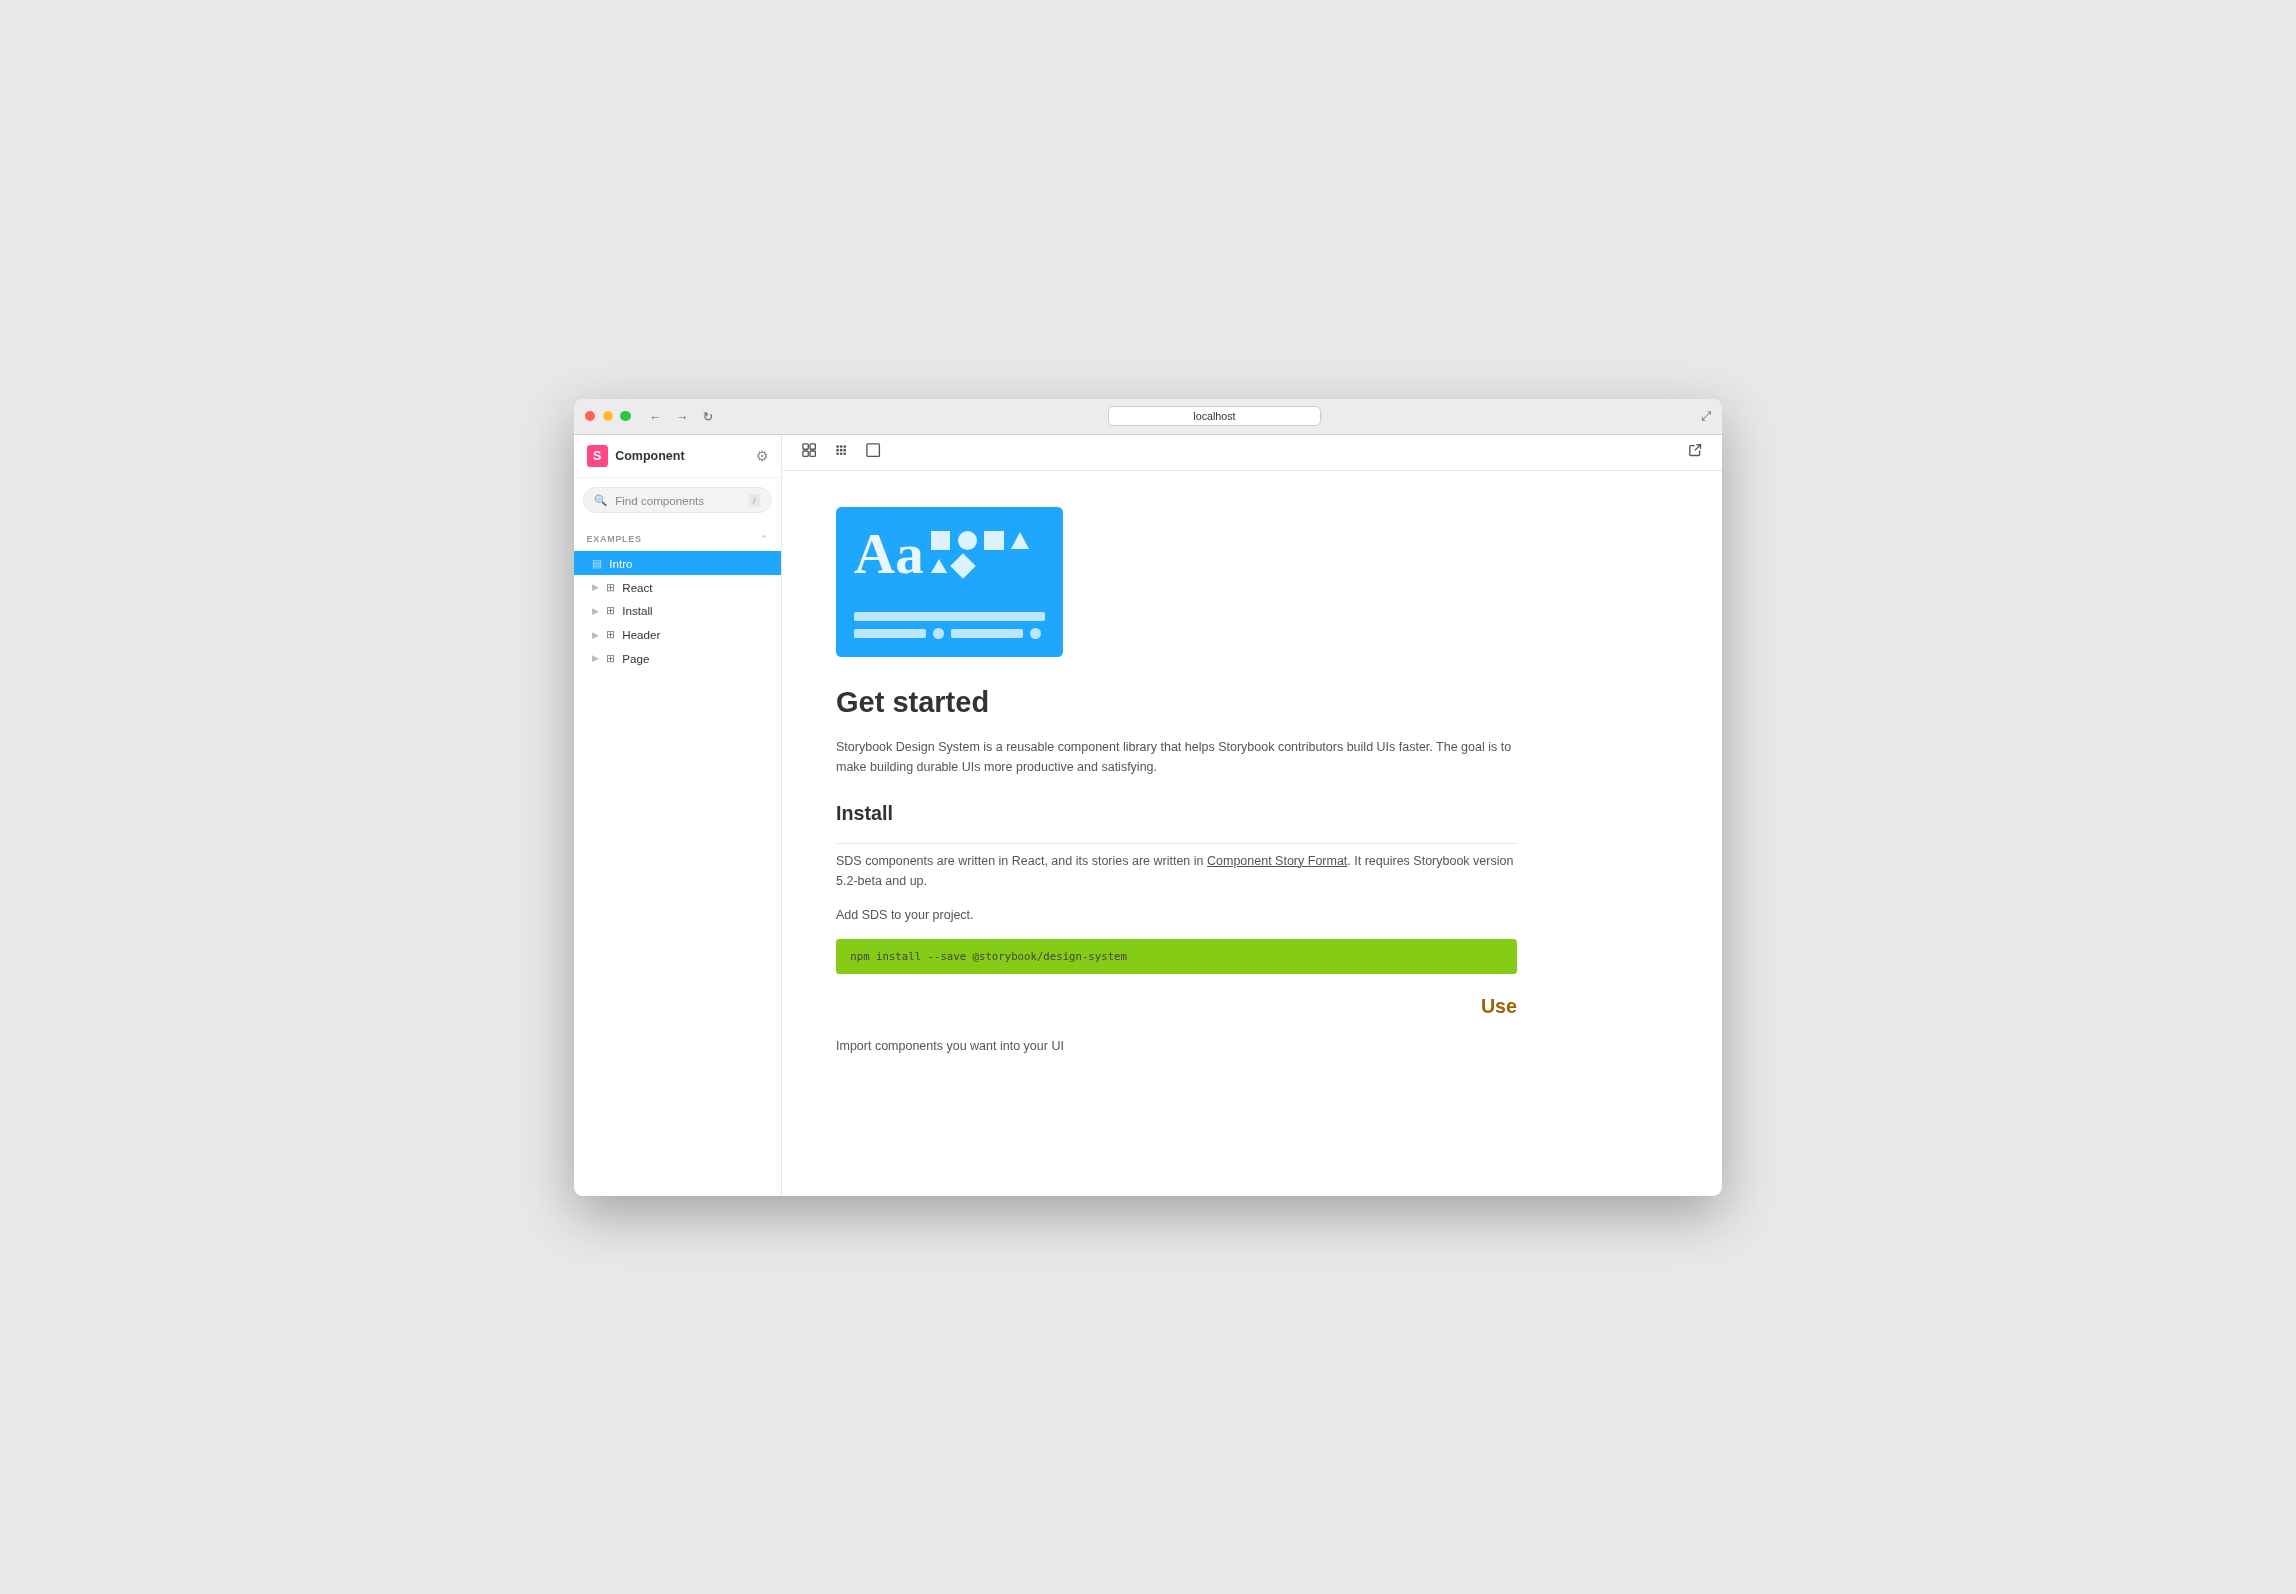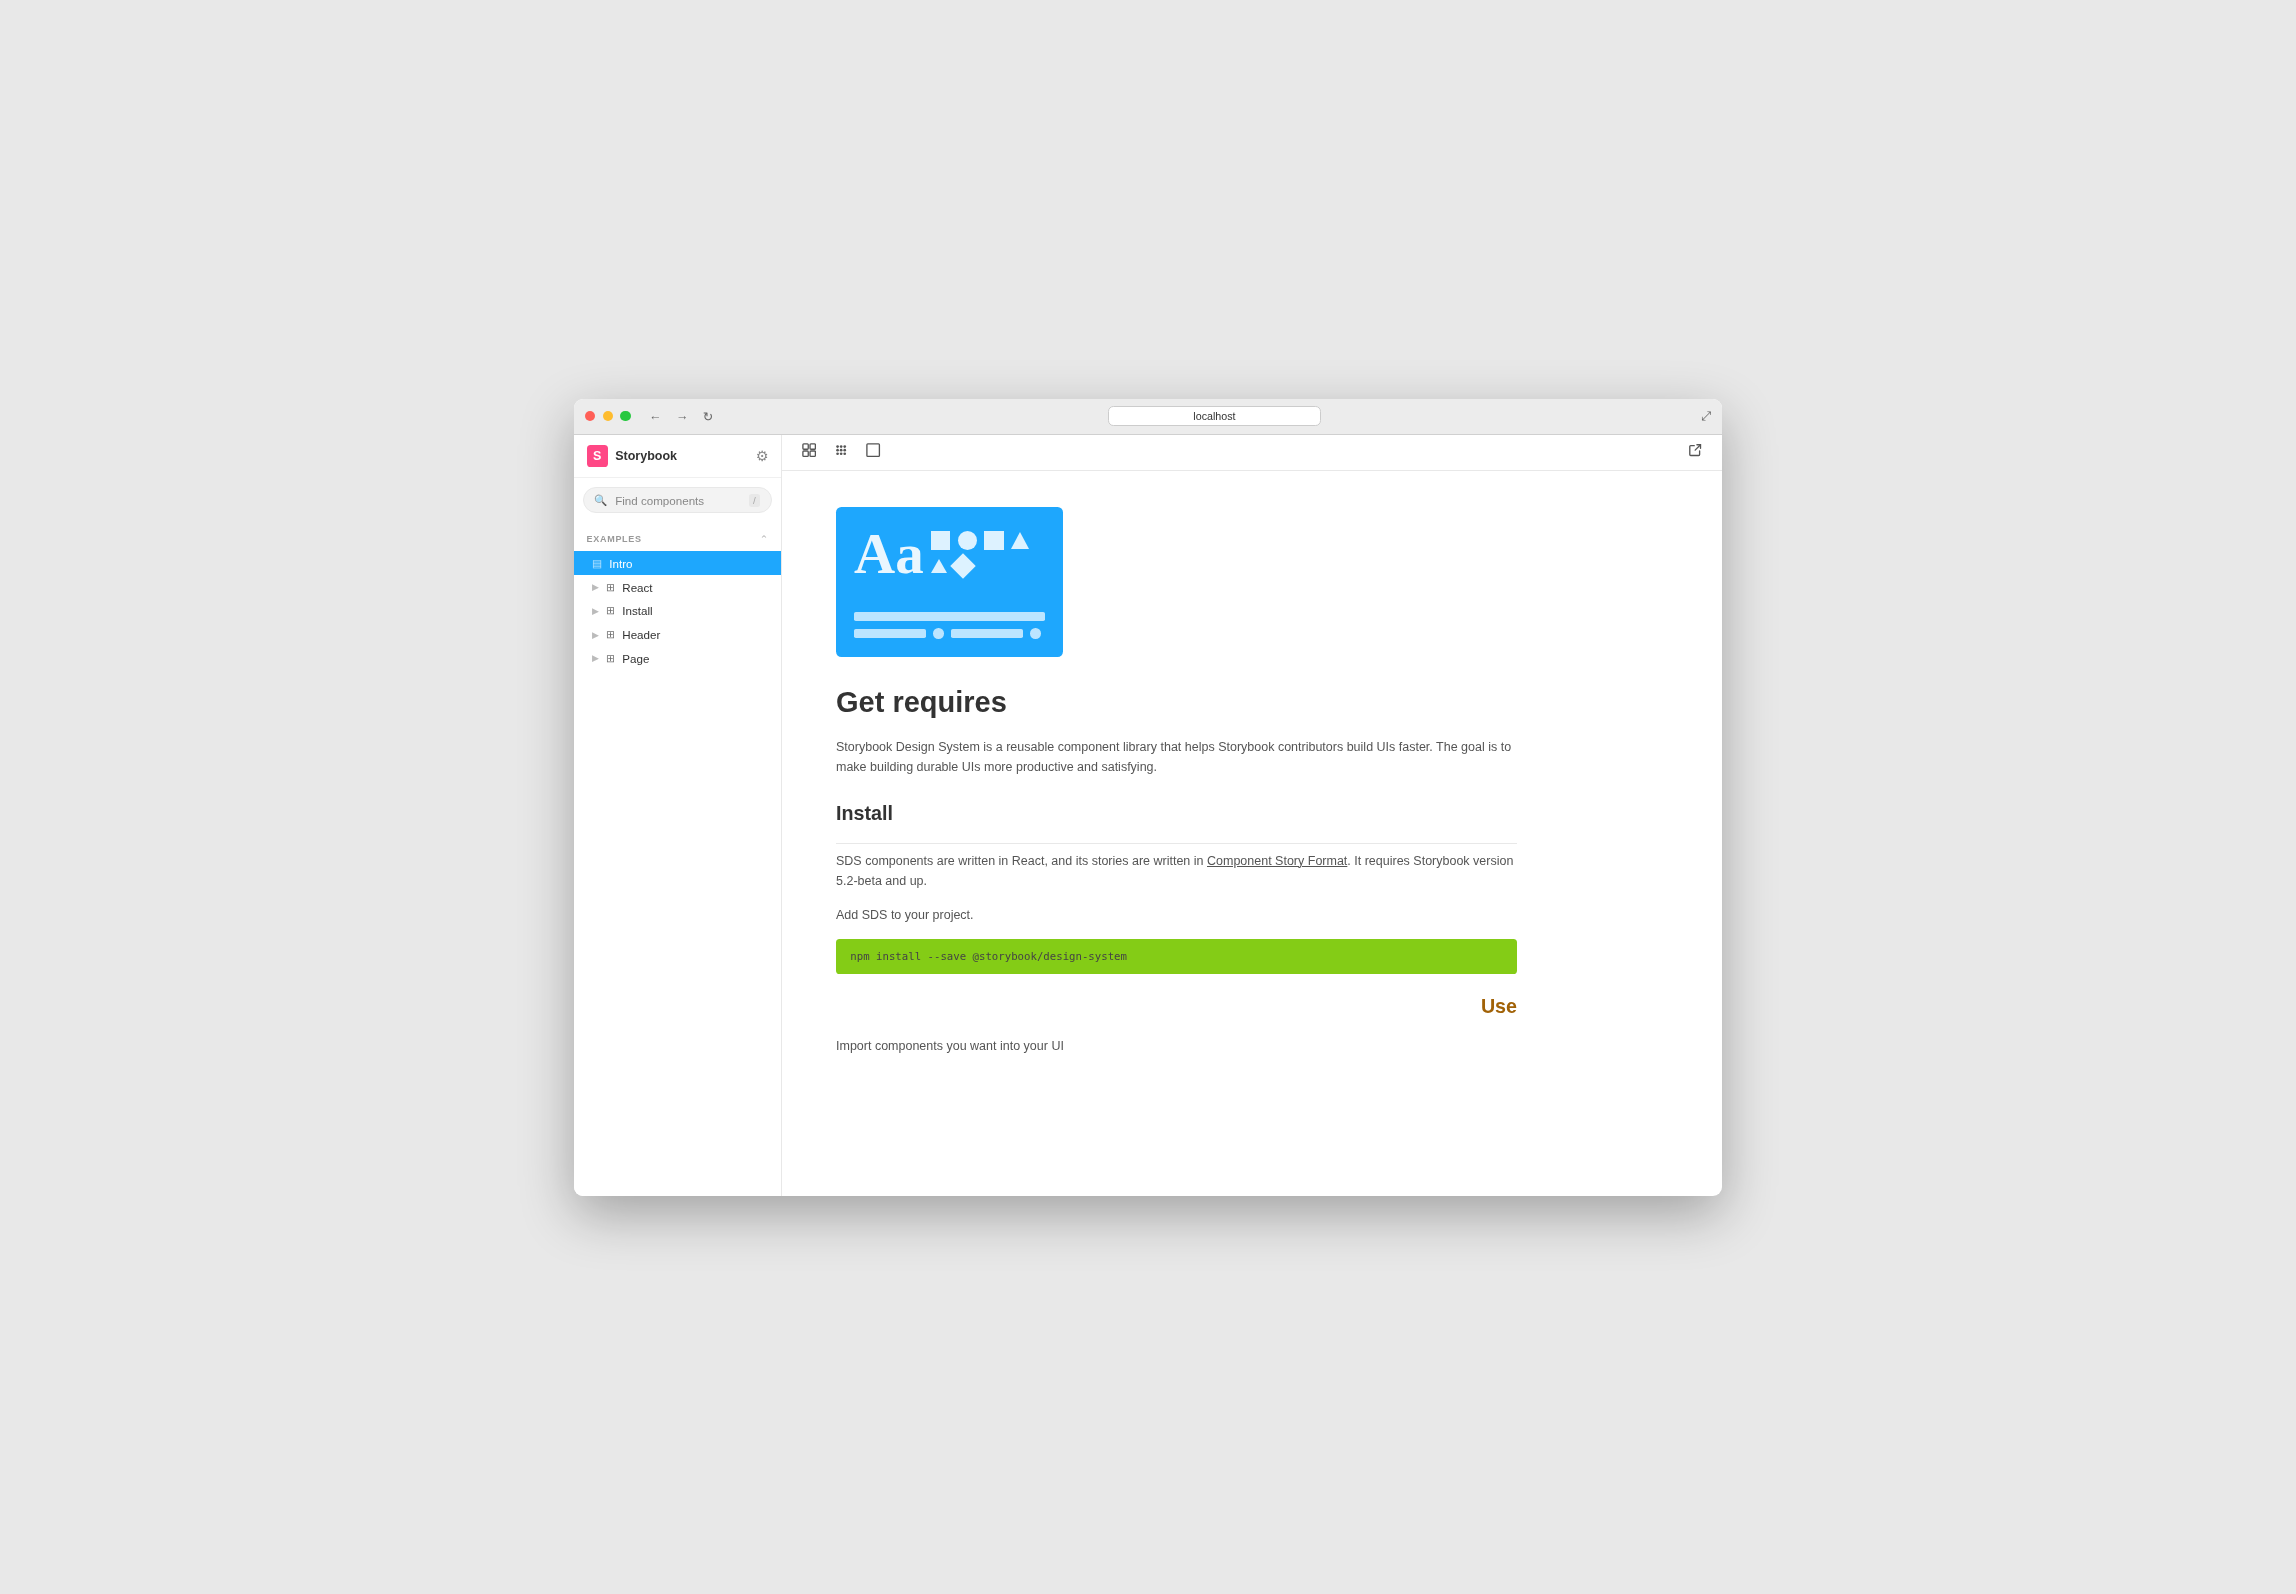--- a/index.html
+++ b/index.html
@@ -472,21 +472,21 @@
   </div>
 
   <div class="app-content">
 
     <div class="sidebar">
       <div class="sidebar-header">
         <div class="brand">
           <div class="brand-logo">
             <span>S</span>
           </div>
-          <span class="brand-name">Storybook</span>
+          <span class="brand-name">Component</span>
         </div>
         <button class="settings-btn">⚙</button>
       </div>
 
       <div class="search-bar">
         <span class="search-icon-sm">🔍</span>
         <span class="search-placeholder">Find components</span>
         <span class="search-shortcut">/</span>
       </div>
 
@@ -587,21 +587,21 @@
                 <div class="hero-row">
                   <div class="hero-bar-sm"></div>
                   <div class="hero-circle-sm"></div>
                   <div class="hero-bar-sm2"></div>
                   <div class="hero-circle-sm"></div>
                 </div>
               </div>
             </div>
           </div>
 
-          <h1 class="main-title">Get requires</h1>
+          <h1 class="main-title">Get started</h1>
 
           <p class="intro-text">Storybook Design System is a reusable component library that helps Storybook contributors build UIs faster. The goal is to make building durable UIs more productive and satisfying.</p>
 
           <h2 class="section-heading">Install</h2>
 
           <p class="body-text">
             <span>SDS components are written in React, and its stories are written in </span><a class="link-text">Component Story Format</a><span>. It requires Storybook version 5.2-beta and up.</span>
           </p>
 
           <p class="body-text">Add SDS to your project.</p>

